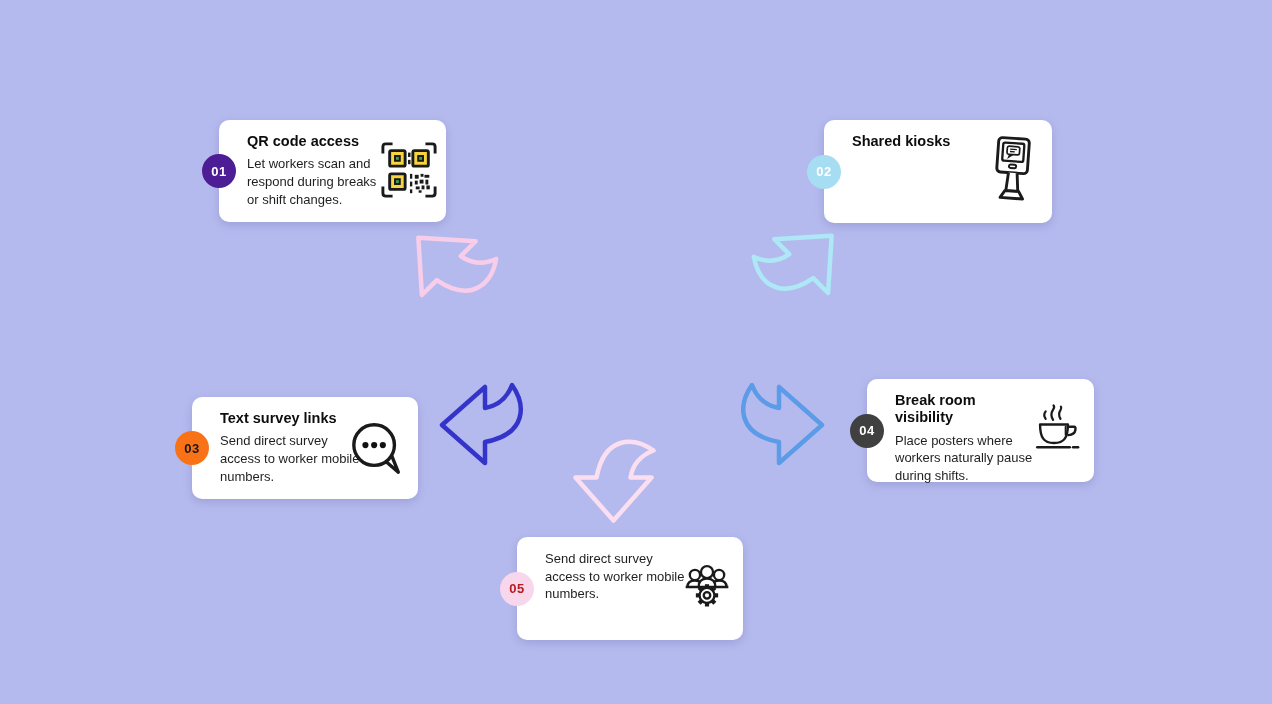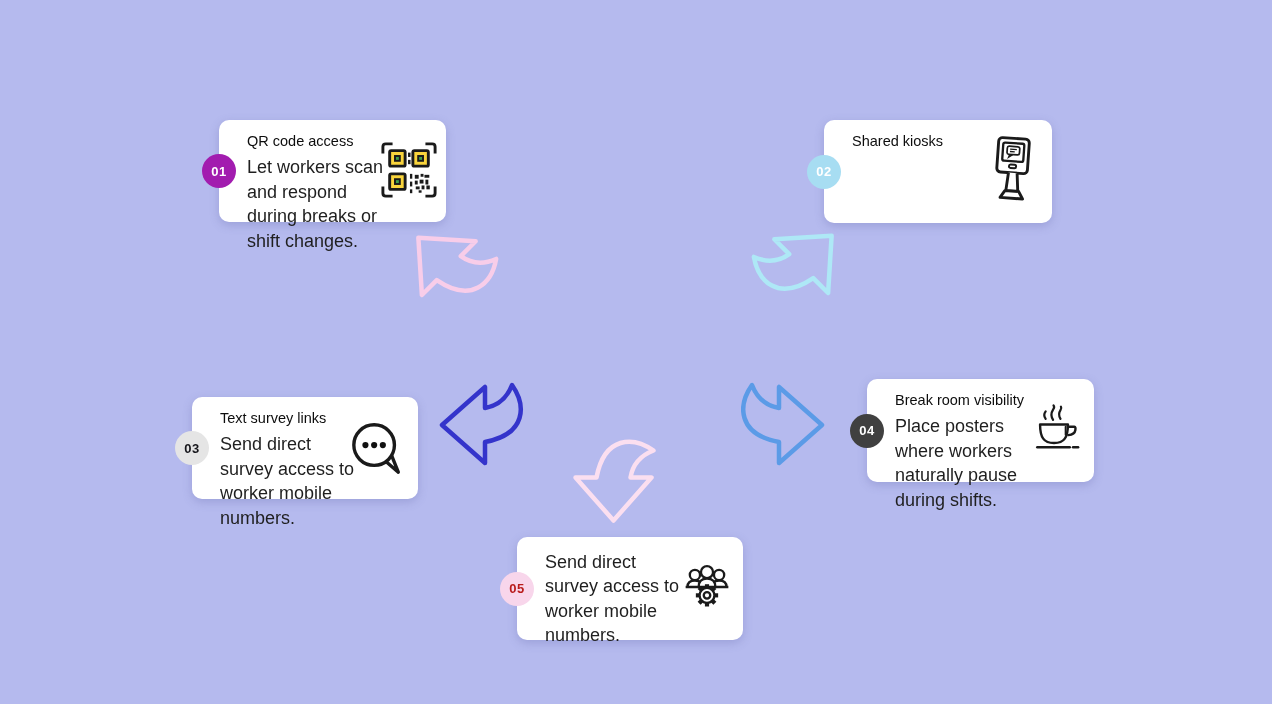--- a/index.html
+++ b/index.html
@@ -23,22 +23,22 @@
   .card{
     position:absolute;background:#ffffff;border-radius:10px;
     box-shadow:0 3px 10px rgba(90,95,160,.28);
   }
   #card-01{left:219px;top:120px;width:227px;height:102px;}
   #card-02{left:824px;top:120px;width:228px;height:103px;}
   #card-03{left:192px;top:397px;width:226px;height:102px;}
   #card-04{left:867px;top:379px;width:227px;height:103px;}
   #card-05{left:517px;top:537px;width:226px;height:103px;}
   .card-inner{padding:13px 58px 12px 28px;}
-  .card-title{font-size:14.5px;font-weight:normal;color:#0d0d0d;margin:0 0 5px 0;line-height:1.2;}
-  .card-body{font-size:18px;color:#1f1f1f;line-height:1.36;}
+  .card-title{font-size:14.5px;font-weight:bold;color:#0d0d0d;margin:0 0 5px 0;line-height:1.2;}
+  .card-body{font-size:13px;color:#1f1f1f;line-height:1.36;}
   .badge{
     position:absolute;left:-17px;top:50%;transform:translateY(-50%);
     width:34px;height:34px;border-radius:50%;
     display:flex;align-items:center;justify-content:center;
     font-size:13px;font-weight:bold;letter-spacing:.5px;
   }
   .card-icon{position:absolute;}
   #icon-qr{right:8px;top:21px;}
   #icon-kiosk{right:16px;top:15px;}
   #icon-bubble{right:11px;top:23px;}
@@ -79,21 +79,21 @@
     </svg>
   </div>
   <div class="arrow" id="arrow-down">
     <svg width="100" height="95" viewBox="0 0 100 95" fill="none">
       <path d="M8 46 L51 8 L51 29 C63 27 73 19 78 6 C92 26 93 55 51 63 L51 84 Z" stroke-width="4.5" stroke-linejoin="round" stroke-linecap="round" fill="none" stroke="#fbdff0"></path>
     </svg>
   </div>
 
 
   <div class="card" id="card-01">
-    <div class="badge" style="background-color: #a21caf; color: rgb(255, 255, 255);">01</div>
+    <div class="badge" style="background-color: #4c1d95; color: rgb(255, 255, 255);">01</div>
     <div class="card-inner">
       <div class="card-title">QR code access</div>
       <div class="card-body">Let workers scan and respond during breaks or shift changes.</div>
     </div>
     <div class="card-icon" id="icon-qr">
       <svg width="58" height="58" viewBox="0 0 60 60" fill="none" stroke="#1a1a1a">
         <path d="M3 13 L3 6 Q3 3 6 3 L13 3" stroke-width="3" fill="none"></path>
         <path d="M47 3 L54 3 Q57 3 57 6 L57 13" stroke-width="3" fill="none"></path>
         <path d="M3 47 L3 54 Q3 57 6 57 L13 57" stroke-width="3" fill="none"></path>
         <path d="M57 47 L57 54 Q57 57 54 57 L47 57" stroke-width="3" fill="none"></path>
@@ -139,21 +139,21 @@
           <path d="M19.5 19 L18.5 22 L22.5 19" stroke-width="1.5" fill="none"></path>
           <rect x="19.5" y="29.5" width="7.5" height="3.6" rx="1.8" stroke-width="2"></rect>
           <path d="M19.5 38 L18 57 L30.5 57 L28.5 38" stroke-width="3" fill="#ffffff"></path>
           <path d="M12.5 64.5 L17 57 L31.5 57 L36 64.5 Z" stroke-width="3" fill="#ffffff" stroke-linejoin="round"></path>
         </g>
       </svg>
     </div>
   </div>
 
   <div class="card" id="card-03">
-    <div class="badge" style="background-color: #e5e5e5; color: rgb(23, 23, 28);">03</div>
+    <div class="badge" style="background-color: #f97316; color: rgb(23, 23, 28);">03</div>
     <div class="card-inner">
       <div class="card-title">Text survey links</div>
       <div class="card-body">Send direct survey access to worker mobile numbers.</div>
     </div>
     <div class="card-icon" id="icon-bubble">
       <svg width="58" height="56" viewBox="0 0 60 56" fill="none">
         <polygon points="37,41 51,53 43,33" fill="#ffffff" stroke="#1a1a1a" stroke-width="3.5" stroke-linejoin="round"></polygon>
         <circle cx="26" cy="25" r="21" fill="#ffffff" stroke="#1a1a1a" stroke-width="3.5"></circle>
         <circle cx="17" cy="25" r="3.2" fill="#111111"></circle>
         <circle cx="26" cy="25" r="3.2" fill="#111111"></circle>

